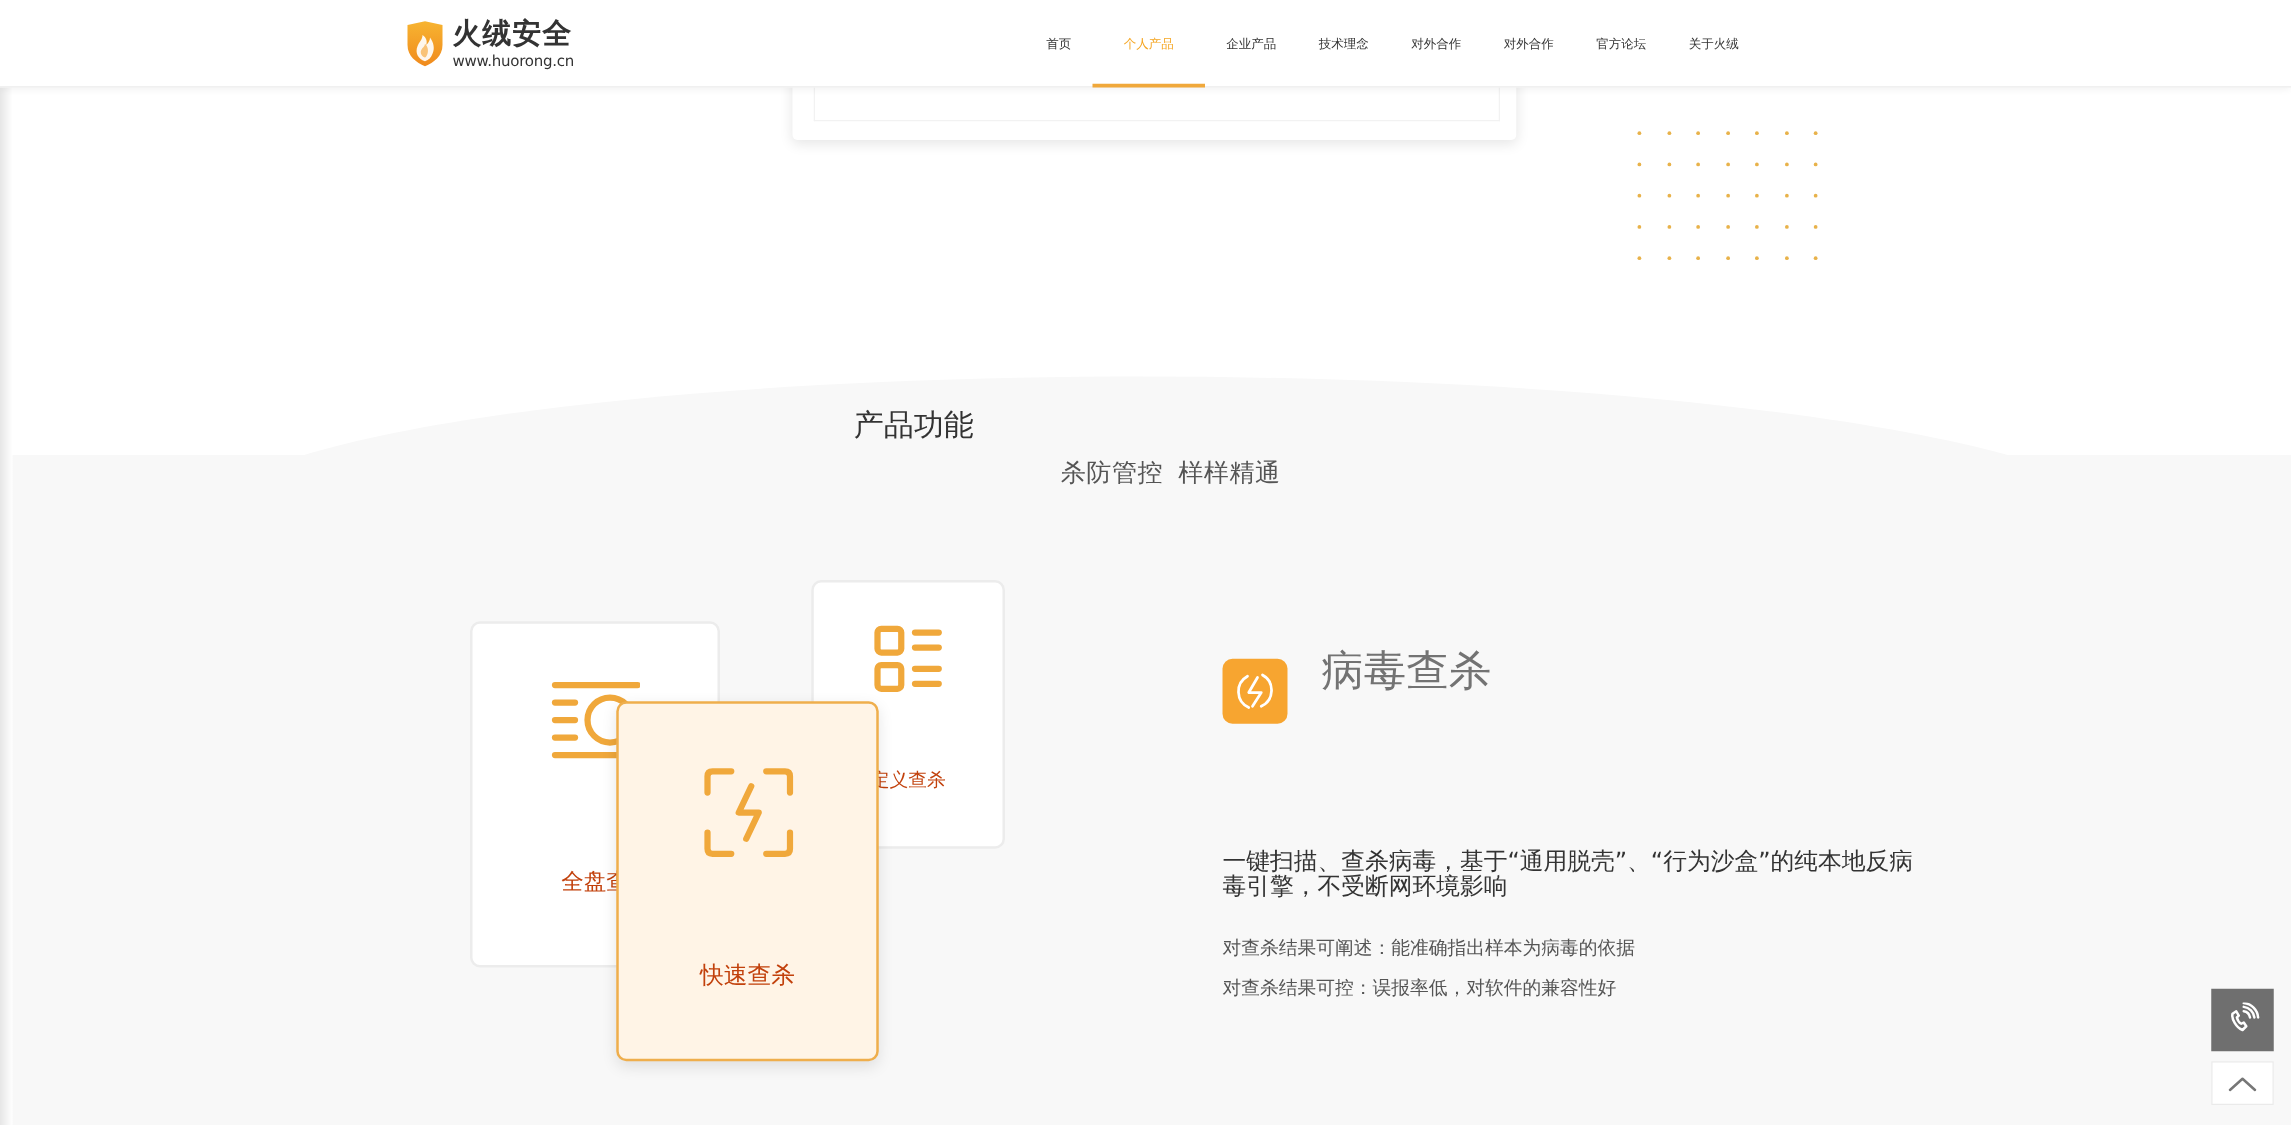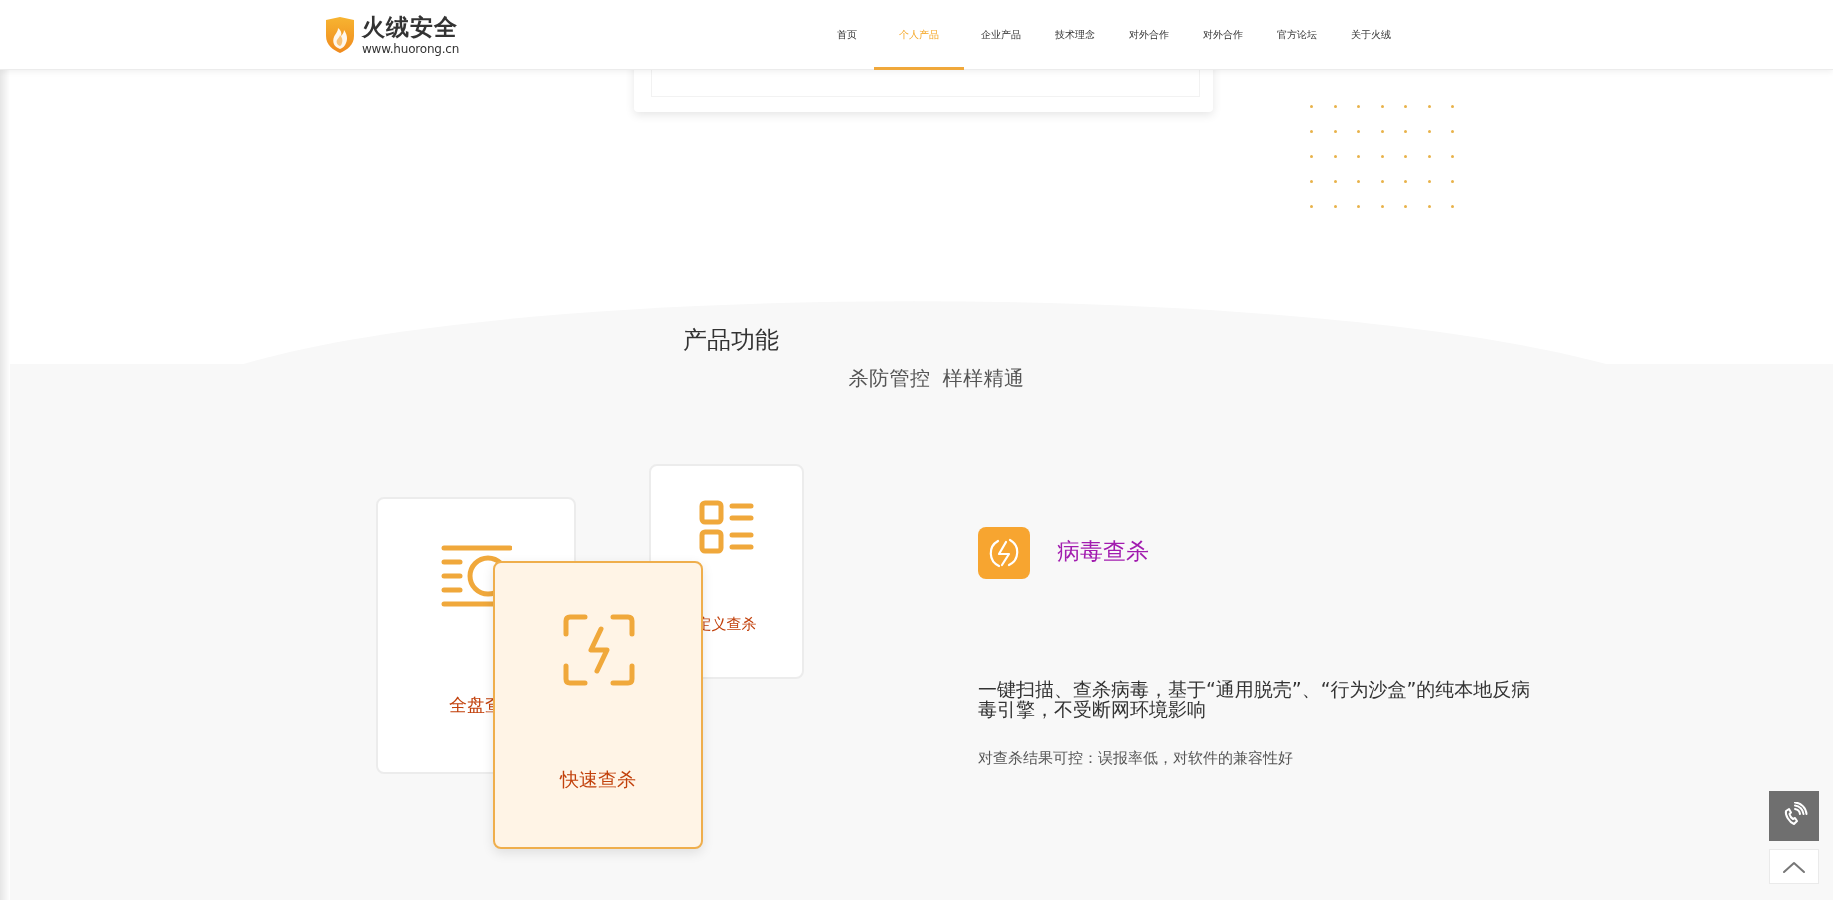--- a/index.html
+++ b/index.html
@@ -111,21 +111,21 @@
     }
     .card-quick .label { top: 204px; font-size: 19px; }
     .card svg { position: absolute; }
     
     .feat-icon {
       position: absolute; left: 978px; top: 527px; width: 52px; height: 52px;
       background: #f7a530; border-radius: 8px;
       display: flex; align-items: center; justify-content: center;
     }
     .feat-title {
-      position: absolute; left: 1057px; top: 536px; font-size: 23px; color: #a21caf;
+      position: absolute; left: 1057px; top: 514px; font-size: 34px; color: #737373;
     }
     .feat-desc {
       position: absolute; left: 978px; top: 638px; width: 555px;
       font-size: 19px; line-height: 20px; color: #333; margin-top: 41px;
     }
     .feat-points {
       position: absolute; left: 978px; top: 742px;
       font-size: 15px; color: #555; line-height: 32px;
     }
     
@@ -274,20 +274,21 @@
     <g stroke="#fff" stroke-width="2.2" fill="none" stroke-linecap="round" stroke-linejoin="round">
       <path d="M11 5 A14 14 0 0 0 12 30"></path>
       <path d="M23 4 A14 14 0 0 1 22 29"></path>
       <path d="M19 6 L12 18 L22 18 L15 29"></path>
     </g>
   </svg>
 </div>
 <div class="feat-title">病毒查杀</div>
 <div class="feat-desc">一键扫描、查杀病毒，基于“通用脱壳”、“行为沙盒”的纯本地反病毒引擎，不受断网环境影响</div>
 <div class="feat-points">
+  <div>对查杀结果可阐述：能准确指出样本为病毒的依据</div>
   <div>对查杀结果可控：误报率低，对软件的兼容性好</div>
 </div>
 
 <div class="float-phone">
   <svg width="28" height="28" viewBox="0 0 28 28">
     <g stroke="#fff" stroke-width="2" fill="none" stroke-linecap="round" stroke-linejoin="round">
       <path d="M6 9 C5 13 9 20 14 22 L17 19 L15 16 L13 17 C11 16 10 14 9.5 12 L11 10.5 L9 7 Z"></path>
       <path d="M15 7 A6 6 0 0 1 20 12"></path>
       <path d="M15 3.5 A9.5 9.5 0 0 1 23.5 12"></path>
       <path d="M15 0.5 A12.5 12.5 0 0 1 26.5 12"></path>

